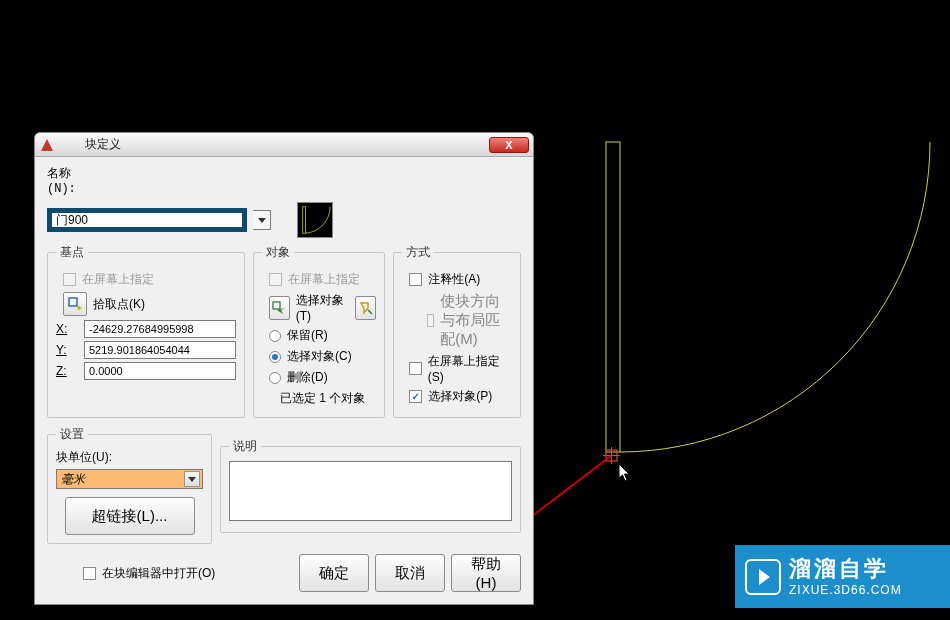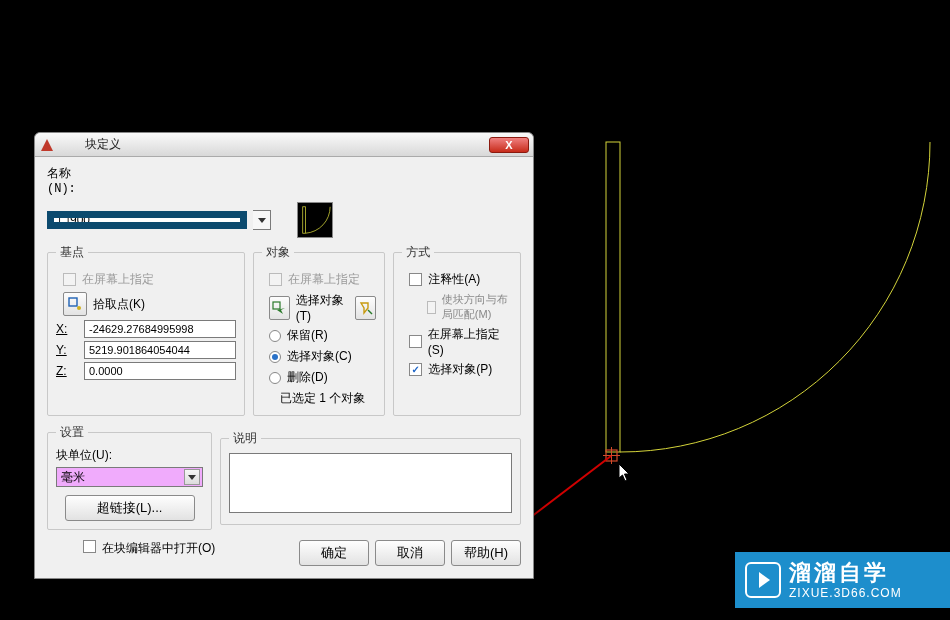--- a/index.html
+++ b/index.html
@@ -46,22 +46,22 @@
     border-radius: 3px;
     color: #fff;
     display: flex; align-items: center; justify-content: center;
     font-size: 11px; font-weight: bold;
     cursor: pointer;
   }
   .dialog-body { padding: 8px 12px 12px 12px; }
   .name-row { display:flex; align-items:center; gap:6px; margin-bottom:6px; }
   .name-label { width:48px;font-family:Liberation Mono, monospace; }
   .name-row input {
-    width: 200px; height: 18px;
-    border:7px solid #0c4a6e; background:#fff;
+    width: 200px; height: 24px;
+    border:5px solid #0c4a6e; background:#fff;
     padding:0 4px; font-size:12px;
   }
   .name-drop {
     width:18px; height:20px; border:1px solid #7a7a7a; border-left:none;
     background:#f7f7f7; display:flex; align-items:center; justify-content:center;
     cursor:pointer;
   }
   .preview-box {
     width: 36px; height: 36px; background:#000; border:1px solid #888;
     margin-left: 20px;
@@ -98,46 +98,47 @@
     cursor:pointer;
   }
   .icon-btn svg { width:16px; height:16px; }
   .coord-row { display:flex; align-items:center; gap:6px; margin:3px 0; }
   .coord-row label { width:22px; text-decoration: underline; }
   .coord-row input {
     flex:1; height:18px; border:1px solid #7a7a7a; padding:0 4px;
     background:#fff; font-size:11px; font-family:inherit;
   }
   .indent { margin-left:18px; }
-  .sub { margin-left:18px; color:#888; font-size:11px; }
+  .sub { margin-left:18px; color:#888; font-size:15px; }
   .lower { display:flex; gap:8px; margin-top:8px;align-items:center; }
   .col-settings { width:165px; }
   .col-desc { flex:1; }
   .select {
-    width:100%; height:20px; border:1px solid #7a7a7a; background:#f0abfc;
+    width:100%; height:20px; border:1px solid #7a7a7a; background:#fdba74;
     display:flex; align-items:center; justify-content:space-between;
     padding:0 2px 0 4px;
+    font-style:italic;
   }
   .select .arrow {
     width:16px; height:16px; background:linear-gradient(#f6f6f6,#dcdcdc);
     border:1px solid #999; display:flex; align-items:center; justify-content:center;
   }
   .btn {
-    height:26px; border:1px solid #8a8a8a; border-radius:3px;
+    height:38px; border:1px solid #8a8a8a; border-radius:3px;
     background:linear-gradient(#fefefe,#e2e2e2);
-    padding:0 10px; font-size:13px; cursor:pointer;
+    padding:0 10px; font-size:15px; cursor:pointer;
     display:inline-flex; align-items:center; justify-content:center;
   }
   .btn-wide { width:130px; }
   textarea.desc {
     width:100%; height:60px; border:1px solid #7a7a7a; background:#fff;
     resize:none; font-family:inherit; font-size:12px; padding:2px;
   }
   .bottom-row {
-    display:flex; align-items:flex-start; gap:6px; margin-top:10px;padding-left:36px;
+    display:flex; align-items:center; gap:6px; margin-top:10px;padding-left:36px;
   }
   .bottom-row .spacer { flex:1; }
   .bottom-row .btn { width:70px; }
   
   .drawing {
     position:absolute; left:600px; top:140px; width:340px; height:340px;
   }
   .drawing svg { width:100%; height:100%; overflow:visible; }
   .cursor-arrow {
     position:absolute; left:618px; top:463px; width:16px; height:20px;
@@ -145,21 +146,21 @@
   .callout-line {
     position:absolute; pointer-events:none;
   }
   .callout-text {
     position:absolute; left:476px; top:510px;
     color:#d00000; font-size:26px; font-family: "SimSun","STSong",serif;
   }
   
   .watermark {
     position:absolute; right:0; bottom:12px;
-    width:215px; height:56px; background:#1d8ecc;
+    width:215px; height:63px; background:#1d8ecc;
     display:flex; align-items:center; gap:8px; padding:8px 10px;
     color:#fff;
   }
   .watermark .play {
     width:36px; height:36px; border:2px solid #fff; border-radius:6px;
     display:flex; align-items:center; justify-content:center;
   }
   .watermark .play::after {
     content:""; border-left:11px solid #fff;
     border-top:8px solid transparent; border-bottom:8px solid transparent;

